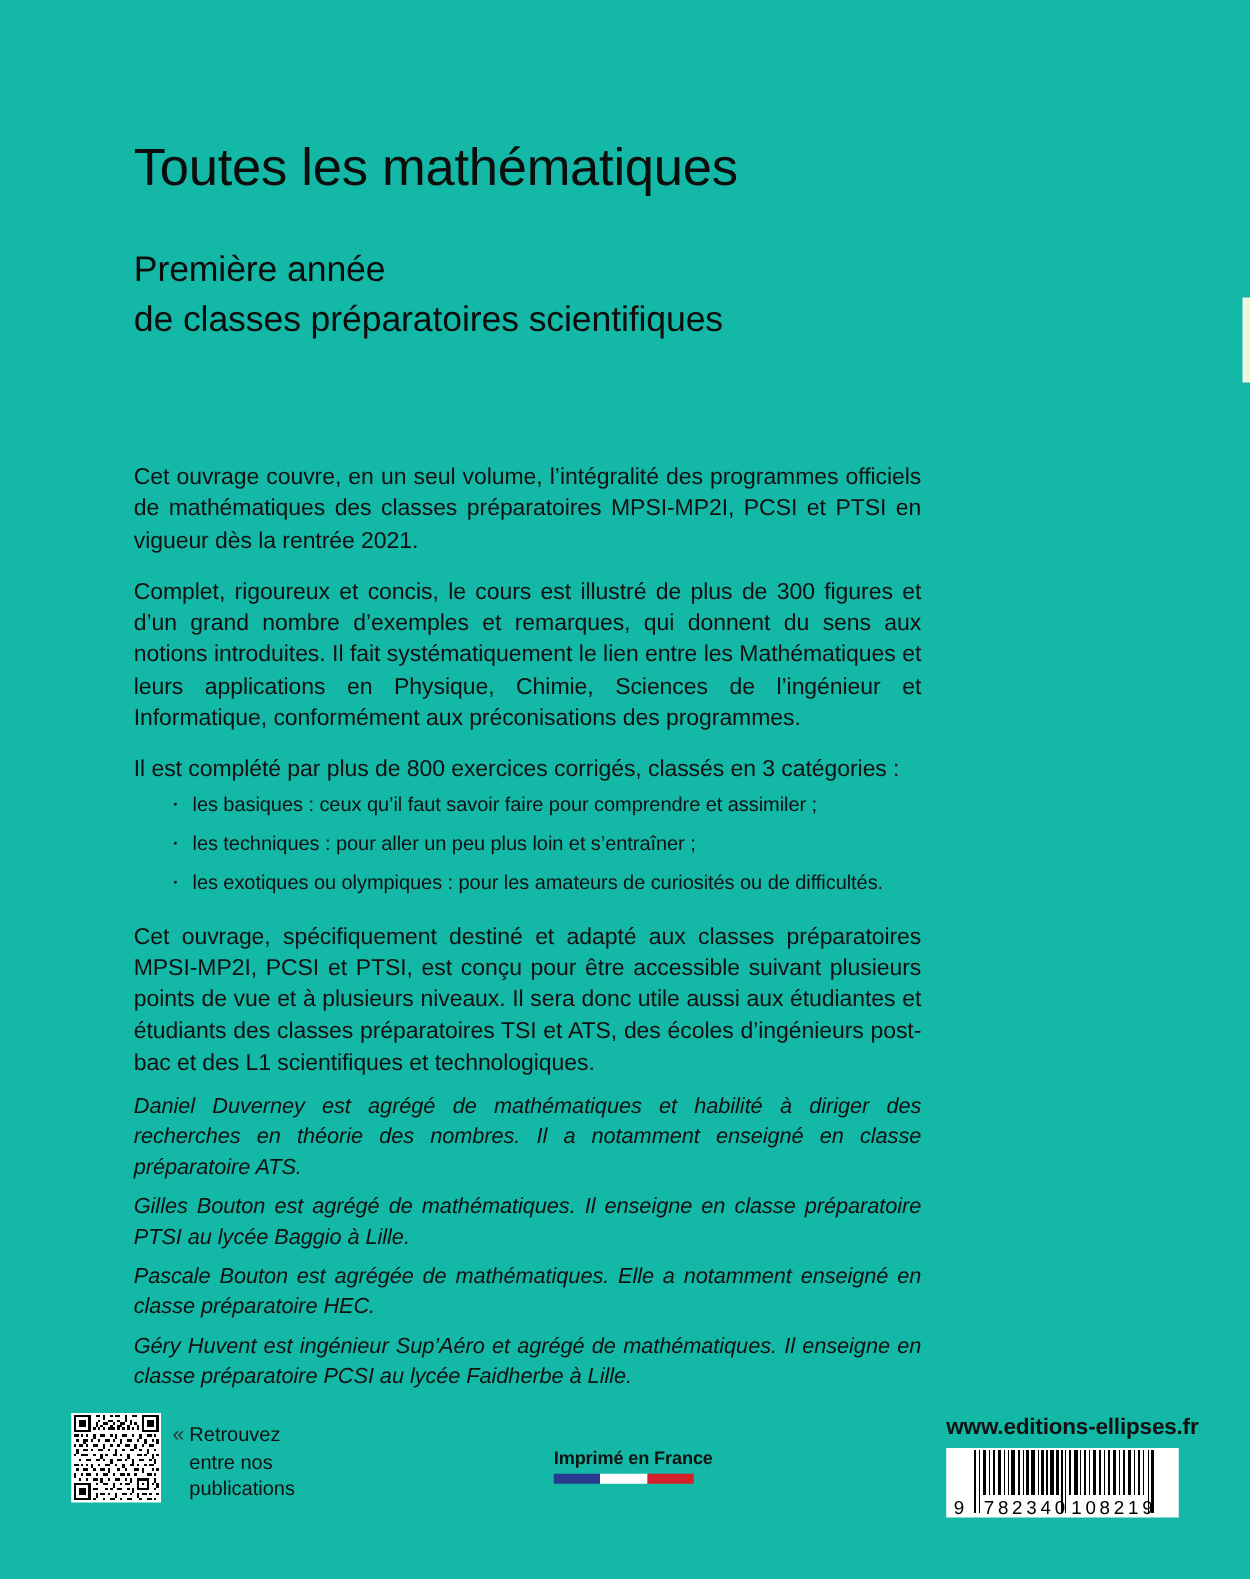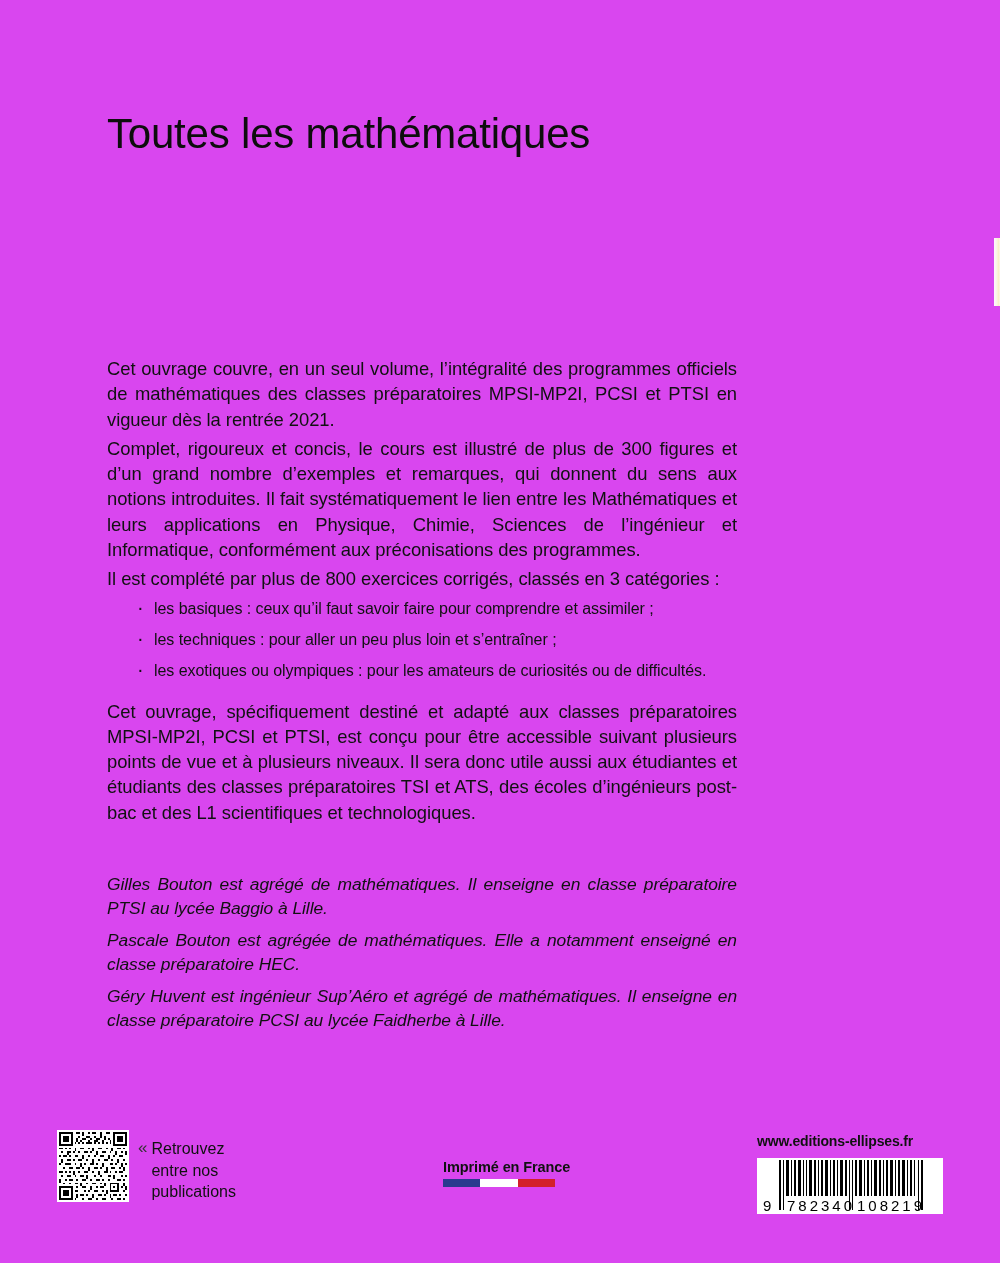--- a/index.html
+++ b/index.html
@@ -9,21 +9,21 @@
     background: #ffffff;
   }
   body {
     font-family: "Liberation Sans", sans-serif;
     color: #111111;
   }
   .page {
     position: relative;
     width: 1000px;
     height: 1263px;
-    background: #d946ef;
+    background: #14b8a6;
     overflow: hidden;
     box-sizing: border-box;
   }
 
   
   .edge-strip {
     position: absolute;
     right: 0;
     top: 238px;
     width: 6px;
@@ -67,21 +67,21 @@
     position: absolute;
     left: 107px;
     top: 352px;
     width: 630px;
   }
   .para {
     font-size: 18.4px;
     line-height: 25.3px;
     text-align: justify;
     text-justify: inter-word;
-    margin: 4px 0 4px 0;
+    margin: 16px 0 4px 0;
     color: #111111;
     letter-spacing: -0.05px;
   }
 
   ul.bullets {
     list-style: none;
     margin: 2px 0 3px 0;
     padding: 0 0 0 30px;
   }
   ul.bullets li {
@@ -186,21 +186,21 @@
   .flag-white { background: #ffffff; }
   .flag-red   { background: #d3202a; }
 
   .barcode-group {
     position: absolute;
     left: 757px;
     top: 1132px;
     width: 186px;
   }
   .website {
-    font-size: 14px;
+    font-size: 18px;
     font-weight: 700;
     color: #111111;
     text-align: left;
     letter-spacing: -0.15px;
     line-height: 18px;
     white-space: nowrap;
   }
   .barcode {
     margin-top: 8px;
     width: 186px;
@@ -212,36 +212,41 @@
 <body>
 
 <div class="page">
 
   <div class="edge-strip"></div>
 
   <div class="title-block">
     <h1 class="main-title">Toutes les mathématiques</h1>
   </div>
 
+  <div class="subtitle-block">
+    <p class="subtitle-line">Première année</p>
+    <p class="subtitle-line">de classes préparatoires scientifiques</p>
+  </div>
 
   <div class="body-block">
     <p class="para">Cet ouvrage couvre, en un seul volume, l’intégralité des programmes officiels de mathématiques des classes préparatoires MPSI-MP2I, PCSI et PTSI en vigueur dès la rentrée 2021.</p>
     <p class="para">Complet, rigoureux et concis, le cours est illustré de plus de 300 figures et d’un grand nombre d’exemples et remarques, qui donnent du sens aux notions introduites. Il fait systématiquement le lien entre les Mathématiques et leurs applications en Physique, Chimie, Sciences de l’ingénieur et Informatique, conformément aux préconisations des programmes.</p>
     <p class="para">Il est complété par plus de 800 exercices corrigés, classés en 3 catégories :</p>
 
     <ul class="bullets">
       <li>les basiques : ceux qu’il faut savoir faire pour comprendre et assimiler ;</li>
       <li>les techniques : pour aller un peu plus loin et s’entraîner ;</li>
       <li>les exotiques ou olympiques : pour les amateurs de curiosités ou de difficultés.</li>
     </ul>
 
     <p class="para">Cet ouvrage, spécifiquement destiné et adapté aux classes préparatoires MPSI-MP2I, PCSI et PTSI, est conçu pour être accessible suivant plusieurs points de vue et à plusieurs niveaux. Il sera donc utile aussi aux étudiantes et étudiants des classes préparatoires TSI et ATS, des écoles d’ingénieurs post-bac et des L1 scientifiques et technologiques.</p>
   </div>
 
   <div class="bios-block">
+    <p class="bio">Daniel Duverney est agrégé de mathématiques et habilité à diriger des recherches en théorie des nombres. Il a notamment enseigné en classe préparatoire ATS.</p>
     <p class="bio">Gilles Bouton est agrégé de mathématiques. Il enseigne en classe préparatoire PTSI au lycée Baggio à Lille.</p>
     <p class="bio">Pascale Bouton est agrégée de mathématiques. Elle a notamment enseigné en classe préparatoire HEC.</p>
     <p class="bio">Géry Huvent est ingénieur Sup’Aéro et agrégé de mathématiques. Il enseigne en classe préparatoire PCSI au lycée Faidherbe à Lille.</p>
   </div>
 
   <div class="footer">
 
     <div class="qr-group">
       <svg class="qr-code" viewBox="0 0 37 37" shape-rendering="crispEdges">
         <rect width="37" height="37" fill="#ffffff"></rect>

